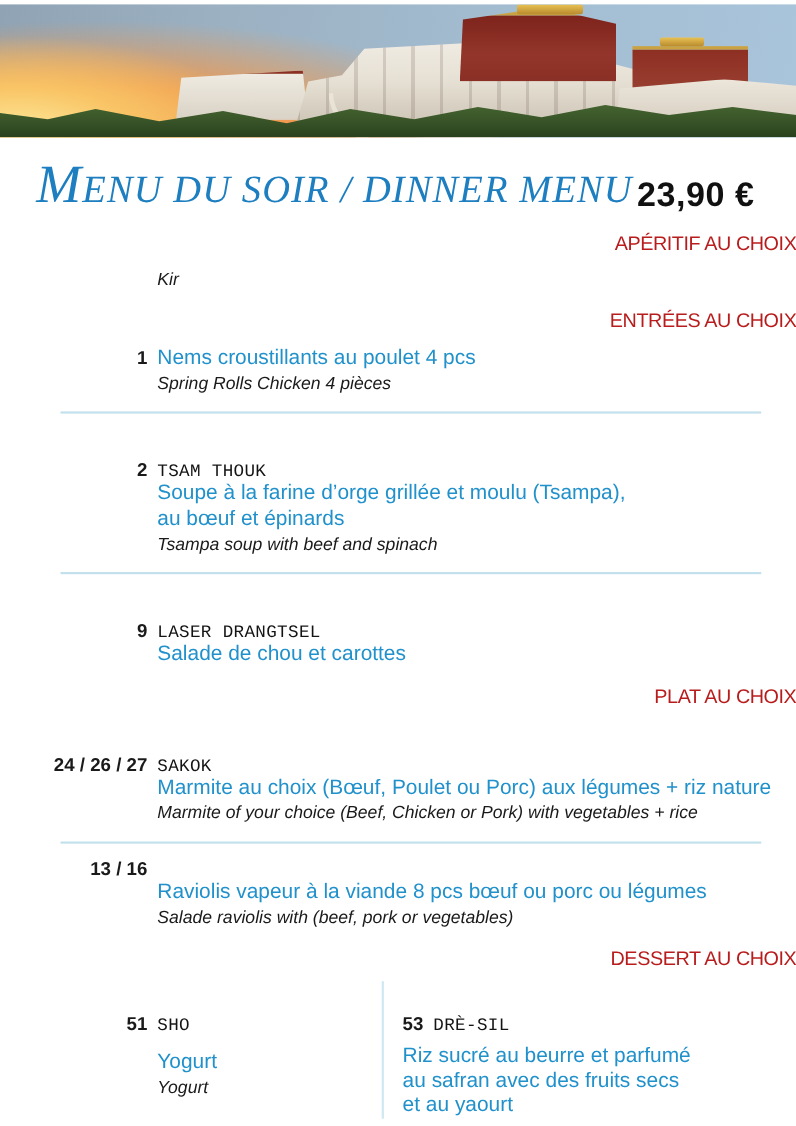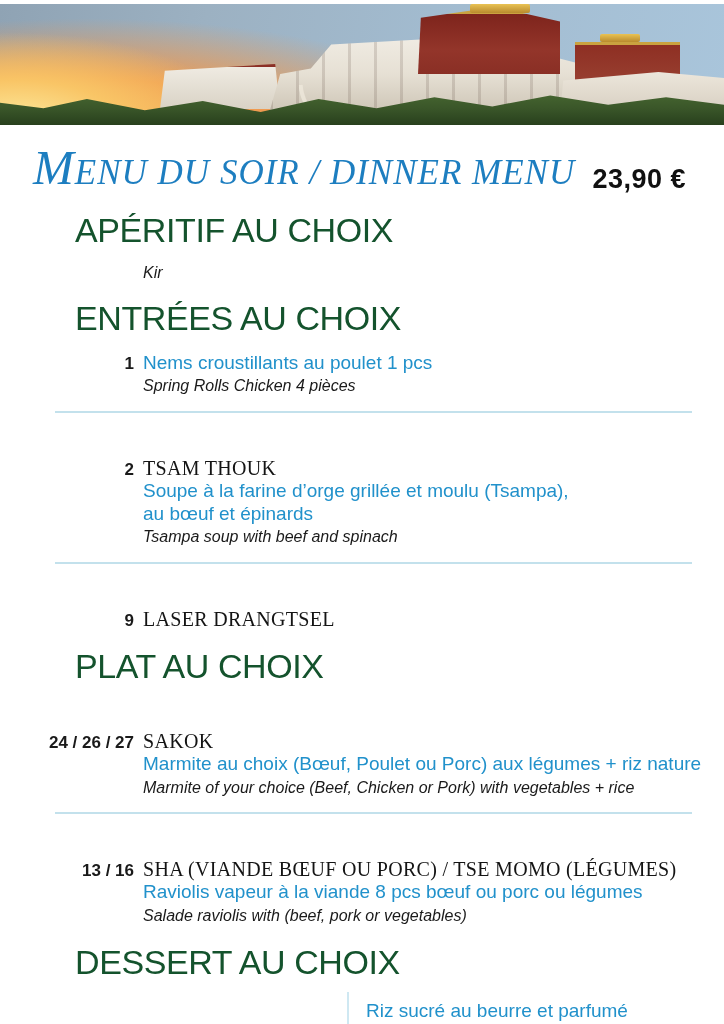--- a/index.html
+++ b/index.html
@@ -59,32 +59,32 @@
     border-bottom:5px solid rgba(240,234,222,.85);border-left:4px solid rgba(240,234,222,.7);
     border-radius:0 0 0 70px;transform:rotate(-4deg);
   }
   
   .title-row{display:flex;justify-content:space-between;align-items:flex-end;margin:16px 38px 0 33px;}
   .title{
     margin:0;font-family:"Liberation Serif","DejaVu Serif",serif;font-weight:400;
     color:#1d7ec0;font-size:35px;letter-spacing:1px;text-transform:uppercase;line-height:1.1;font-style:italic;
   }
   .title::first-letter{font-size:49px;}
-  .price{font-size:27px;font-weight:bold;color:#111;letter-spacing:0.5px;}
+  .price{font-size:31px;font-weight:bold;color:#111;letter-spacing:0.5px;}
   
   .content{margin-top:6px;}
   h2.sec{
-    margin:16px 0 2px 75px;font-size:34px;font-weight:400;color:#14532d;
-    letter-spacing:-0.4px;line-height:1.15;
+    margin:16px 0 2px 75px;font-size:18px;font-weight:400;color:#b91c1c;
+    letter-spacing:-0.4px;line-height:1.15;text-align:right;
   }
   .item{margin-top:13px;}
   .row{display:flex;align-items:baseline;}
   .num{width:88px;margin-left:46px;text-align:right;font-weight:bold;font-size:17px;flex:0 0 auto;}
   .name{
-    font-family:Liberation Serif, serif;font-size:20px;letter-spacing:0.3px;
+    font-family:Liberation Mono, monospace;font-size:16px;letter-spacing:0.3px;
     margin-left:9px;color:#141414;margin-top:31px;
   }
   .itext{margin-left:143px;}
   .after-num{margin-left:9px;}
   .fr{color:#2191cb;font-size:19px;line-height:1.2;white-space:pre-line;}
   .en{font-style:italic;font-size:16px;line-height:1.28;color:#1a1a1a;margin-top:2px;white-space:pre-line;}
   .divider{height:2px;width:637px;margin:14px 0 0 55px;background:#c3e1ec;}
   
   .dessert-cols{display:flex;margin-top:10px;}
   .dcol-left{width:347px;flex:0 0 auto;}
@@ -119,21 +119,21 @@
     <div class="itext">
       <div class="en">Kir</div>
     </div>
   </div>
 
   <h2 class="sec">ENTRÉES AU CHOIX</h2>
 
   <div class="item">
     <div class="row">
       <div class="num">1</div>
-      <div class="fr after-num">Nems croustillants au poulet 1 pcs</div>
+      <div class="fr after-num">Nems croustillants au poulet 4 pcs</div>
     </div>
     <div class="itext">
       <div class="en">Spring Rolls Chicken 4 pièces</div>
     </div>
   </div>
   <div class="divider"></div>
 
   <div class="item">
     <div class="row">
       <div class="num">2</div>
@@ -146,41 +146,41 @@
     </div>
   </div>
   <div class="divider"></div>
 
   <div class="item">
     <div class="row">
       <div class="num">9</div>
       <div class="name">LASER DRANGTSEL</div>
     </div>
     <div class="itext">
+      <div class="fr">Salade de chou et carottes</div>
     </div>
   </div>
 
   <h2 class="sec">PLAT AU CHOIX</h2>
 
   <div class="item">
     <div class="row">
       <div class="num">24 / 26 / 27</div>
       <div class="name">SAKOK</div>
     </div>
     <div class="itext">
       <div class="fr">Marmite au choix (Bœuf, Poulet ou Porc) aux légumes + riz nature</div>
       <div class="en">Marmite of your choice (Beef, Chicken or Pork) with vegetables + rice</div>
     </div>
   </div>
   <div class="divider"></div>
 
   <div class="item">
     <div class="row">
       <div class="num">13 / 16</div>
-      <div class="name">SHA (VIANDE BŒUF OU PORC) / TSE MOMO  (LÉGUMES)</div>
     </div>
     <div class="itext">
       <div class="fr">Raviolis vapeur à la viande 8 pcs bœuf ou porc ou légumes</div>
       <div class="en">Salade raviolis with (beef, pork or vegetables)</div>
     </div>
   </div>
 
   <h2 class="sec">DESSERT AU CHOIX</h2>
 
   <div class="dessert-cols">
@@ -188,20 +188,24 @@
       <div class="row">
         <div class="num">51</div>
         <div class="name">SHO</div>
       </div>
       <div class="itext">
         <div class="fr">Yogurt</div>
         <div class="en">Yogurt</div>
       </div>
     </div>
     <div class="dcol-right">
+      <div class="row">
+        <div class="num" style="width:auto;margin-left:0;">53</div>
+        <div class="name">DRÈ-SIL</div>
+      </div>
       <div class="fr">Riz sucré au beurre et parfumé
 au safran avec des fruits secs
 et au yaourt</div>
 
     </div>
   </div>
 
 </div>
 
 </body></html>

